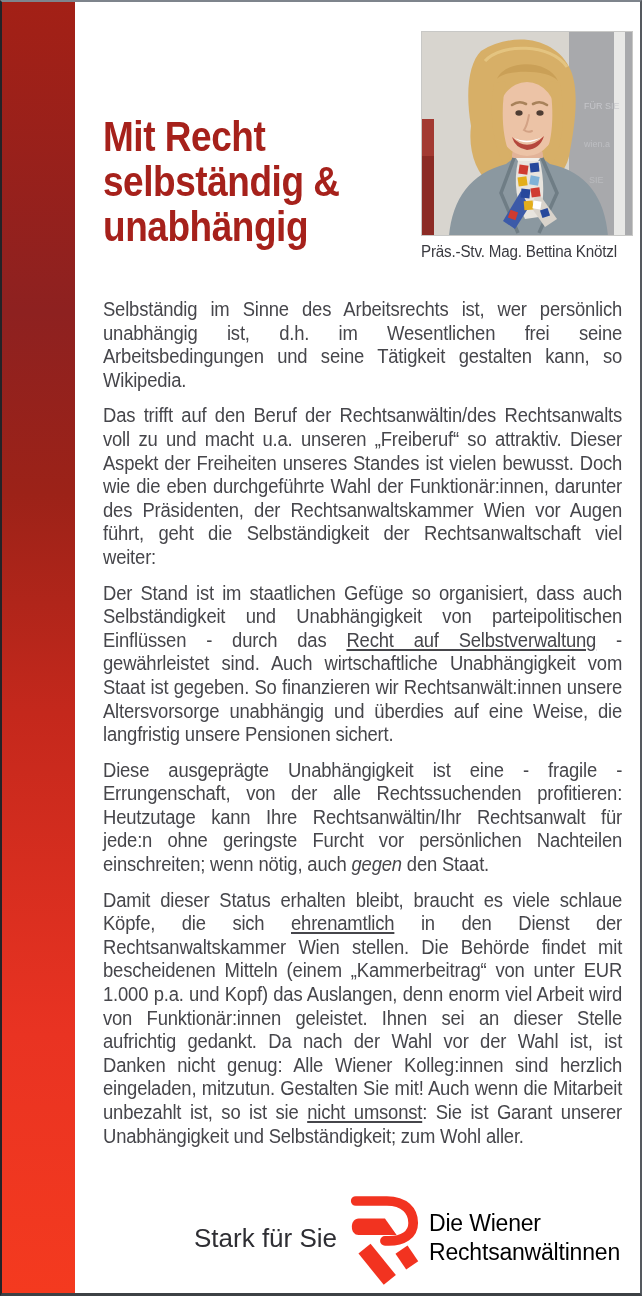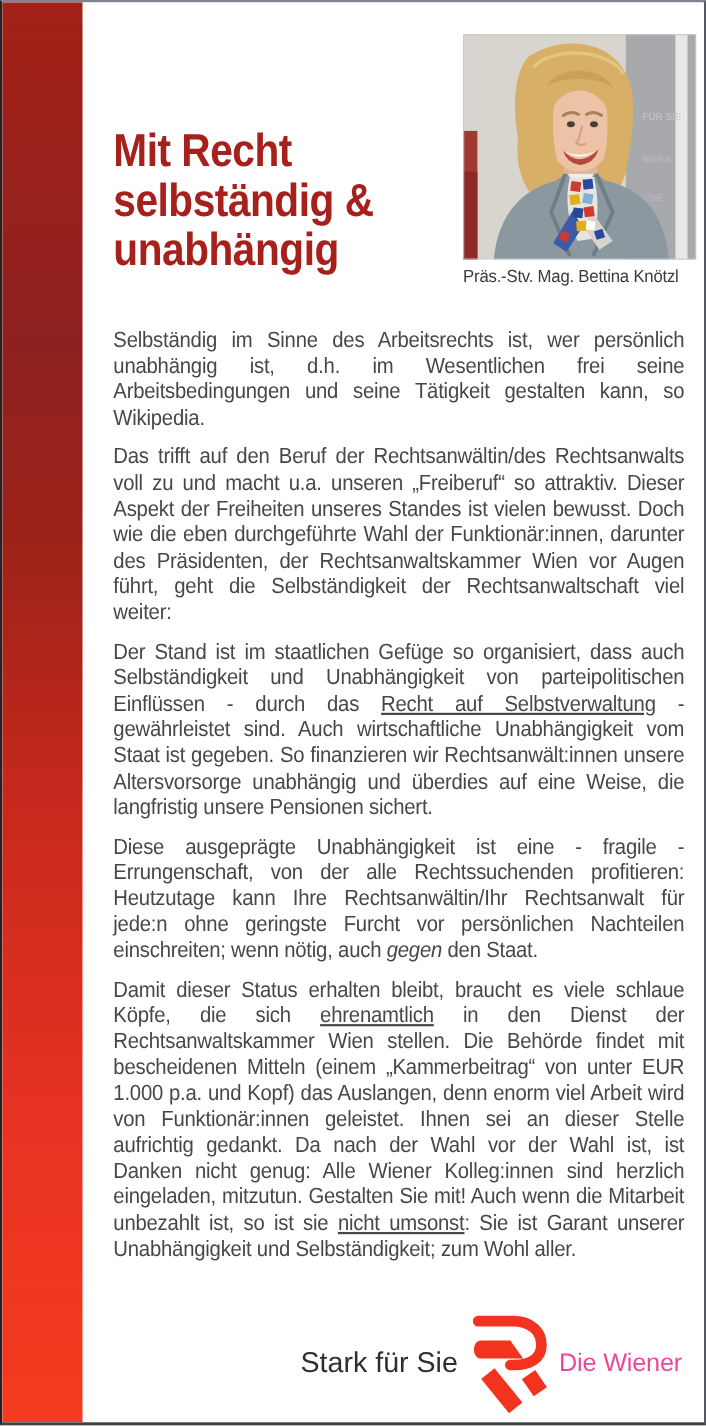--- a/index.html
+++ b/index.html
@@ -35,21 +35,21 @@
     margin:0 0 12px 0;font-size:20px;line-height:23.6px;letter-spacing:-0.2px;
     text-align:justify;color:#46464b;
   }
   .seg-u{text-decoration:underline;text-underline-offset:2px;}
   .seg-i{font-style:italic;}
   .footer{
     position:absolute;right:20px;bottom:5px;display:flex;align-items:center;gap:9px;
   }
   .tagline{font-size:26px;color:#2e2e33;white-space:nowrap;}
   .logo-svg{display:block;}
-  .org{font-size:23px;line-height:29px;color:#ec4899;letter-spacing:-0.2px;}
+  .org{font-size:23px;line-height:29px;color:#000000;letter-spacing:-0.2px;}
   .org .tline{display:block;}
 </style>
 </head>
 <body>
 
 <div class="page">
 
   <div class="redbar"></div>
 
   <h1 class="title">
@@ -128,16 +128,17 @@
   <div class="footer">
     <span class="tagline">Stark für Sie</span>
     <svg class="logo-svg" width="74" height="100" viewBox="0 0 76 102" aria-hidden="true">
       <path d="M10 13 H42 C60 13 69 23 69 35.5 C69 48 58 54 44 54 H40" fill="none" stroke="#f23320" stroke-width="10" stroke-linecap="round" stroke-linejoin="round"></path>
       <path d="M13 31 L40 31 L52 48 L13 48 C8.5 48 6 44.2 6 39.5 C6 34.8 8.5 31 13 31 Z" fill="#f23320"></path>
       <line x1="19" y1="62" x2="45" y2="94" stroke="#f23320" stroke-width="16"></line>
       <line x1="57" y1="63" x2="68" y2="79" stroke="#f23320" stroke-width="15"></line>
     </svg>
     <div class="org">
         <span class="tline">Die Wiener</span>
+        <span class="tline">Rechtsanwältinnen</span>
       </div>
   </div>
 
 </div>
 
 </body></html>

